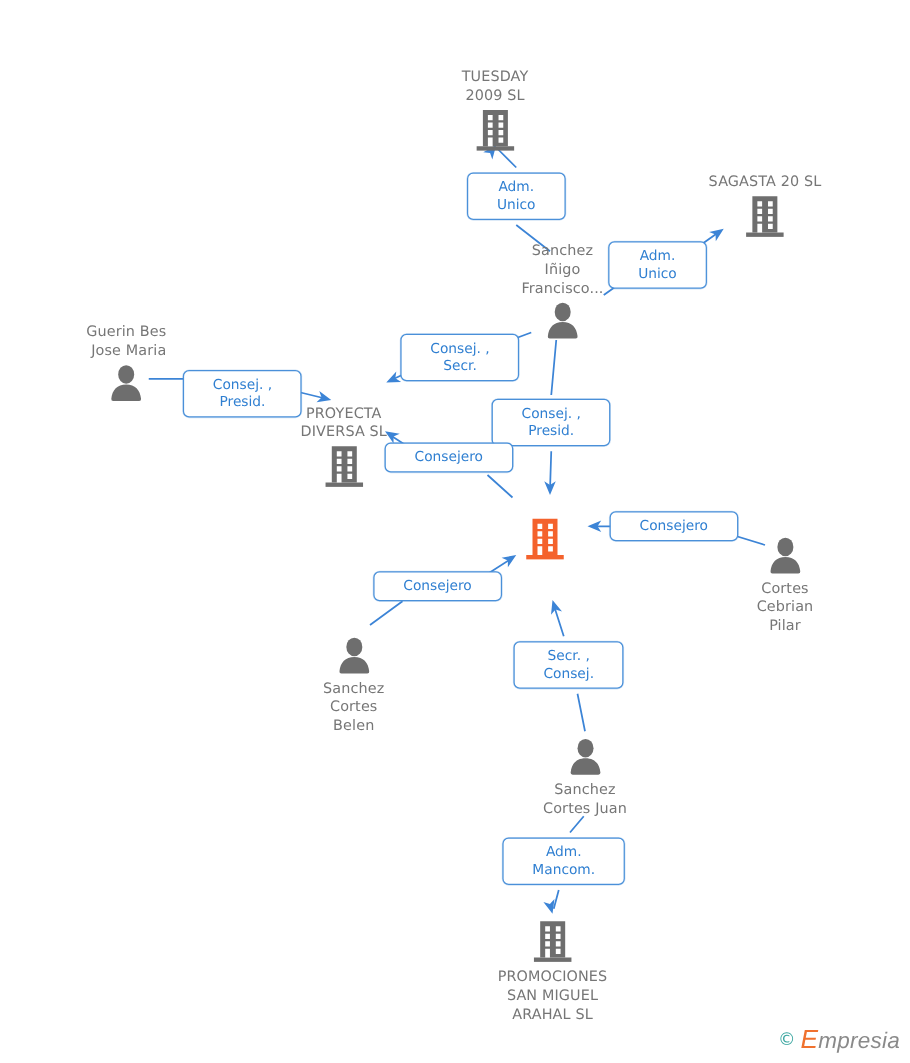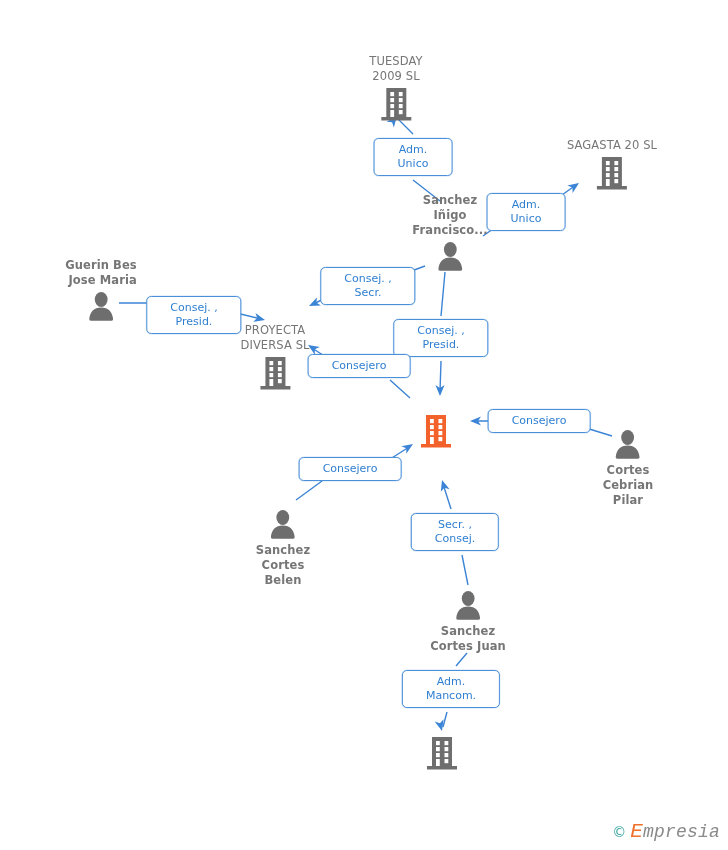--- a/index.html
+++ b/index.html
@@ -36,21 +36,21 @@
   }
   .node .label {
     display: block;
     font-size: 11.5px;
     line-height: 15px;
     color: #7a7a7a;
     white-space: pre;
     letter-spacing: 0.1px;
   }
   .node.company .label { color: #767676; }
-  .node.person .label { color: #767676; font-weight: bold; }
+  .node.person .label { color: #767676; }
   .node.focus .label {
     color: #5d5d5d;
     font-weight: bold;
     font-size: 11.5px;
   }
   .node.label-above .label { margin-bottom: 2px; }
   .node.label-below .label { margin-top: 3px; }
 
   .edge-label {
     position: absolute;
@@ -75,21 +75,21 @@
     align-items: center;
     gap: 4px;
     font-size: 17px;
     line-height: 20px;
   }
   .watermark .copy {
     color: #3aa6a0;
     font-size: 14px;
   }
   .watermark .brand {
-    font-family: Liberation Mono, monospace;
+    font-family: Liberation Sans, sans-serif;
     font-style: italic;
     color: #8a8a8a;
     font-size: 18px;
     letter-spacing: 0.2px;
   }
   .watermark .brand .cap { color: #f0712e; font-size: 21px; }
 </style>
 </head>
 <body>
 
@@ -249,20 +249,23 @@
             <rect x="11" y="6" width="3.8" height="4.2" fill="#ffffff"></rect>
             <rect x="11" y="12" width="3.8" height="4.2" fill="#ffffff"></rect>
             <rect x="11" y="18" width="3.8" height="4.2" fill="#ffffff"></rect>
             <rect x="19.5" y="6" width="3.8" height="4.2" fill="#ffffff"></rect>
             <rect x="19.5" y="12" width="3.8" height="4.2" fill="#ffffff"></rect>
             <rect x="19.5" y="18" width="3.8" height="4.2" fill="#ffffff"></rect>
             <rect x="11" y="24" width="3.8" height="7" fill="#ffffff"></rect>
             <rect x="19.5" y="24" width="3.8" height="4.2" fill="#ffffff"></rect>
           </g>
         </svg>
+        <span class="label">PROMOCIONES
+SAN MIGUEL
+ARAHAL SL</span>
       </div>
     </div>
   <div id="edge-label-layer">
       <div class="edge-label" style="left: 413px; top: 157px;">Adm.
 Unico</div>
       <div class="edge-label" style="left: 526px; top: 212px;">Adm.
 Unico</div>
       <div class="edge-label" style="left: 441px; top: 338px;">Consej. ,
 Presid.</div>
       <div class="edge-label" style="left: 194px; top: 315px;">Consej. ,

